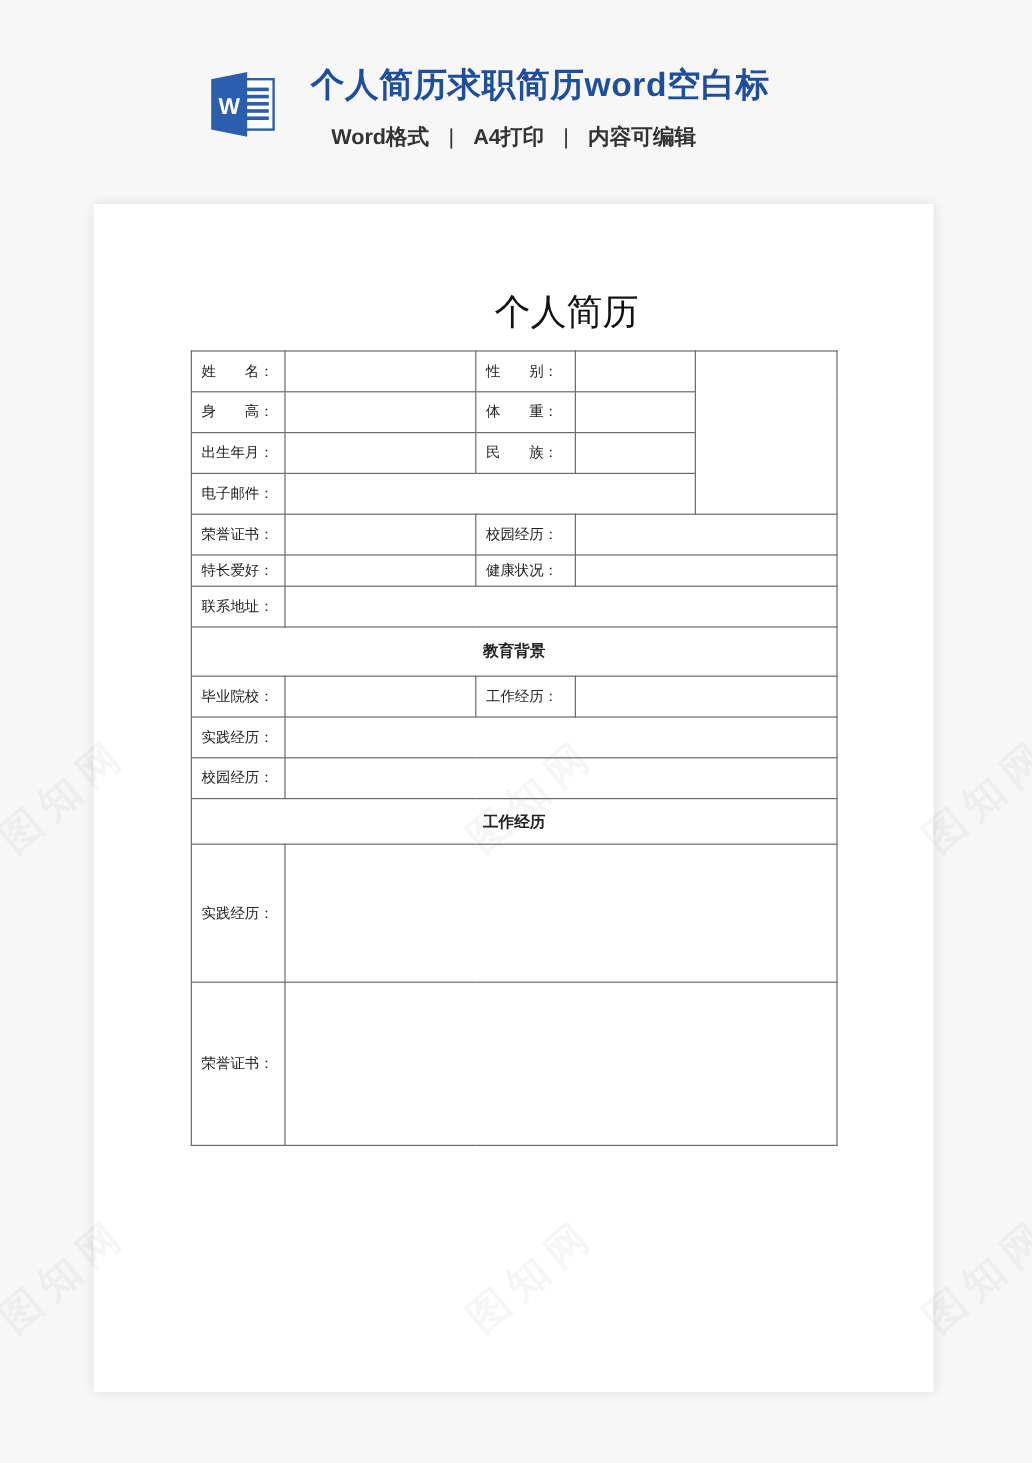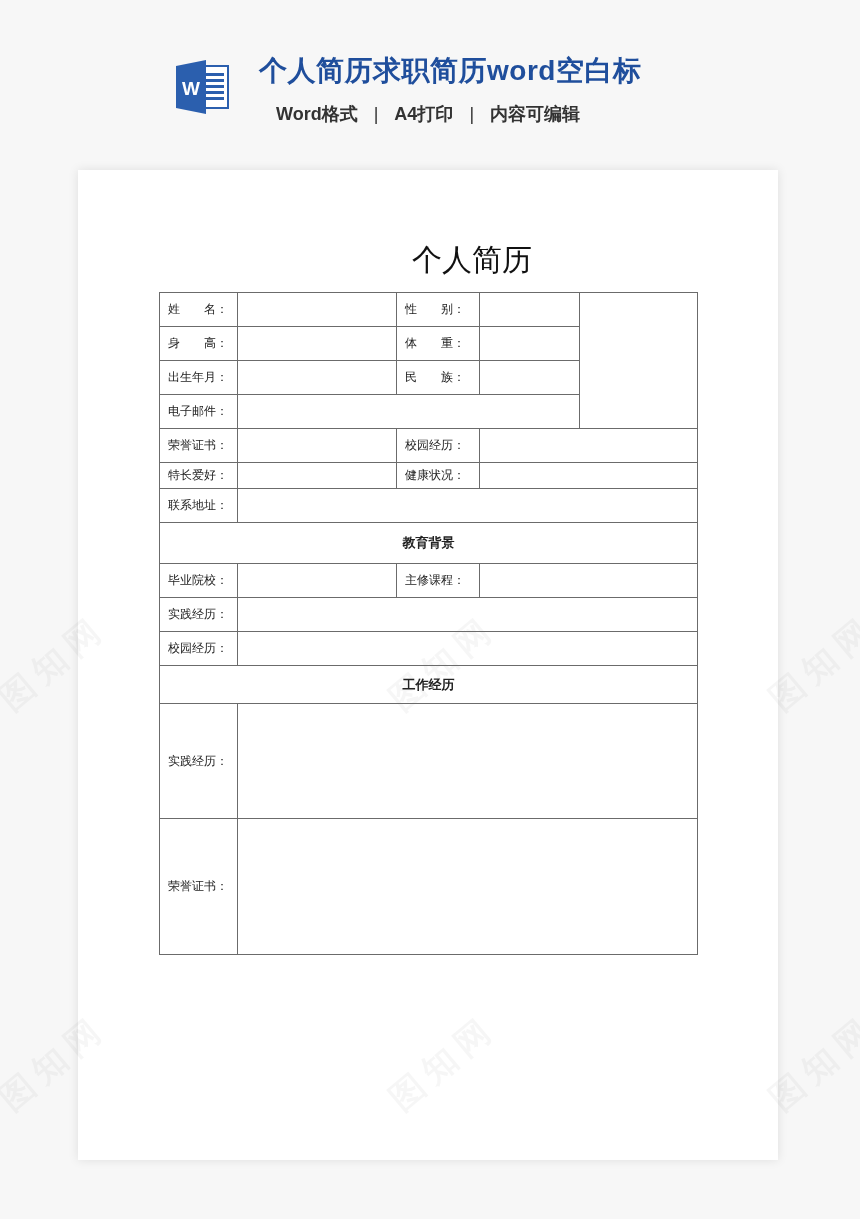--- a/index.html
+++ b/index.html
@@ -130,21 +130,21 @@
   <tr style="height:34px">
     <td class="lbl">联系地址：</td>
     <td colspan="4"></td>
   </tr>
   <tr style="height:41px">
     <td colspan="5" class="section">教育背景</td>
   </tr>
   <tr style="height:34px">
     <td class="lbl">毕业院校：</td>
     <td></td>
-    <td class="lbl">主修课程：</td>
+    <td class="lbl">工作经历：</td>
     <td colspan="2"></td>
   </tr>
   <tr style="height:34px">
     <td class="lbl">实践经历：</td>
     <td colspan="4"></td>
   </tr>
   <tr style="height:34px">
     <td class="lbl">校园经历：</td>
     <td colspan="4"></td>
   </tr>

